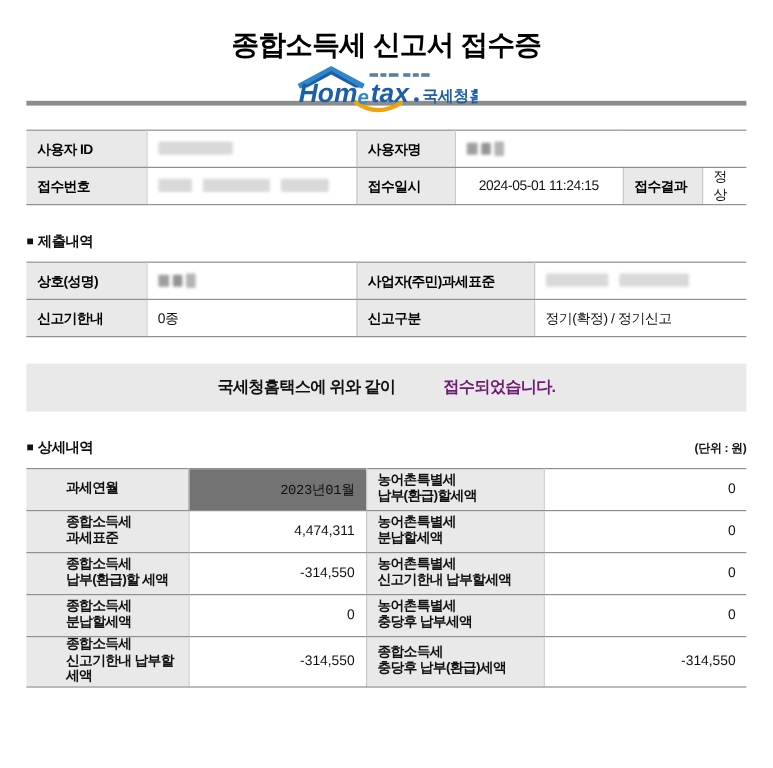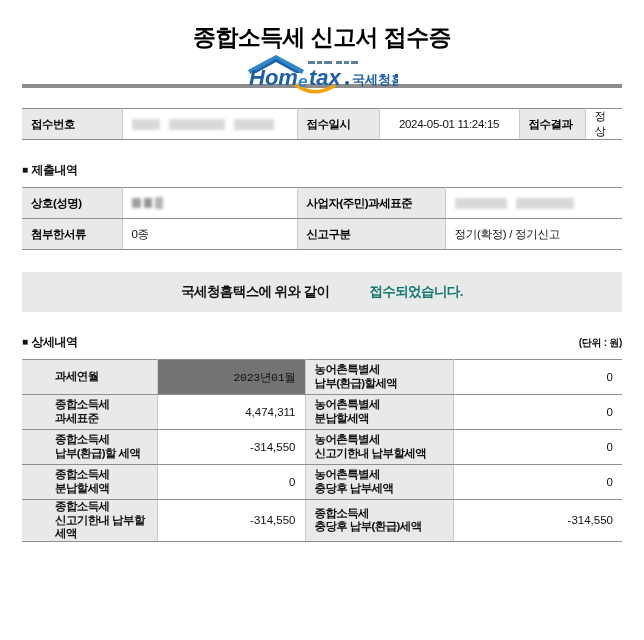--- a/index.html
+++ b/index.html
@@ -140,21 +140,21 @@
     background: #e9e9e9;
     height: 40px;
     display: flex;
     align-items: center;
     justify-content: center;
     font-size: 13.5px;
     font-weight: bold;
     letter-spacing: -0.6px;
     gap: 35px;
   }
-  .notice .hl { color: #0f766e; margin-left: 5px; }
+  .notice .hl { color: #701a75; margin-left: 5px; }
 
   
   table.detail {
     width: 100%;
     border-collapse: collapse;
     table-layout: fixed;
     font-size: 11.5px;
     margin-top: 2px;
   }
   table.detail td {
@@ -229,20 +229,30 @@
     <colgroup>
       <col style="width:100px">
         <col style="width:175px">
       <col style="width:82px">
         <col style="width:140px">
       <col style="width:66px">
         <col style="width:null">
     </colgroup>
     <tbody>
       <tr>
+        <td class="hd edge-l">사용자 ID</td>
+        <td class="val" colspan="1">
+          <span class="redact r-id"></span>
+        </td>
+        <td class="hd">사용자명</td>
+        <td class="val edge-r" colspan="3">
+          <span class="redact r-name"></span><span class="redact r-name2"></span><span class="redact r-name3"></span>
+        </td>
+      </tr>
+      <tr>
         <td class="hd edge-l">접수번호</td>
         <td class="val">
           <span class="redact r-recv-a"></span><span class="redact r-recv-b"></span><span class="redact r-recv-c"></span>
         </td>
         <td class="hd">접수일시</td>
         <td class="val" style="text-align:center">2024-05-01 11:24:15</td>
         <td class="hd">접수결과</td>
         <td class="val edge-r" style="text-align:left">정상</td>
       </tr>
     </tbody>
@@ -264,21 +274,21 @@
         <td class="hd edge-l">상호(성명)</td>
         <td class="val">
           <span class="redact r-name"></span><span class="redact r-name2"></span><span class="redact r-name3"></span>
         </td>
         <td class="hd">사업자(주민)과세표준</td>
         <td class="val edge-r">
           <span class="redact r-biz-a"></span><span class="redact r-biz-b"></span>
         </td>
       </tr>
       <tr>
-        <td class="hd edge-l">첨부한서류</td>
+        <td class="hd edge-l">신고기한내</td>
         <td class="val">0종</td>
         <td class="hd">신고구분</td>
         <td class="val edge-r">정기(확정) / 정기신고</td>
       </tr>
     </tbody>
   </table>
 
   <div class="notice">
     <span>국세청홈택스에 위와 같이</span>
     <span class="hl">접수되었습니다.</span>

